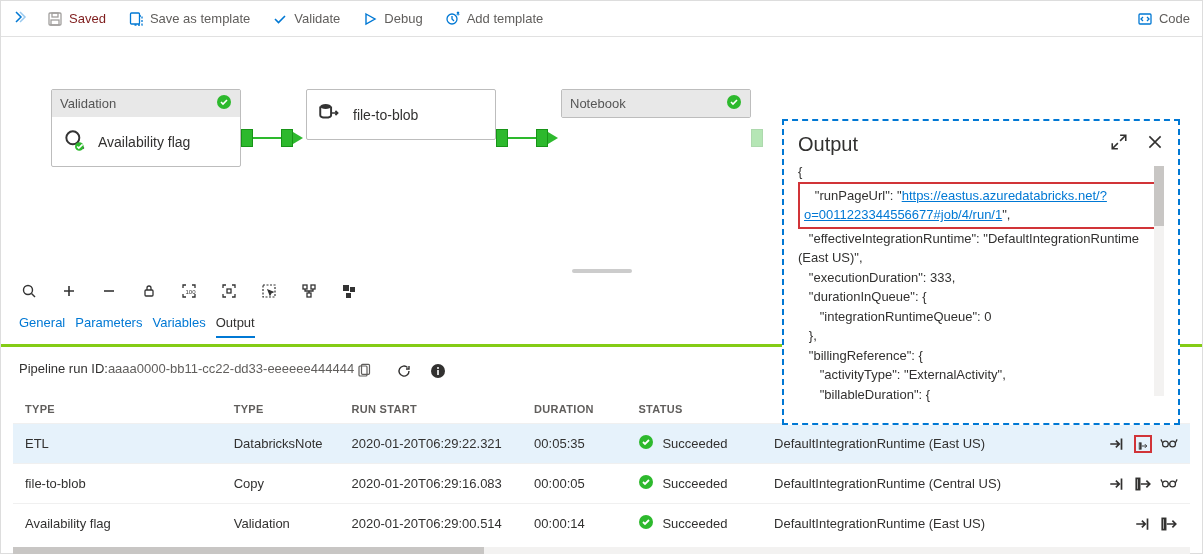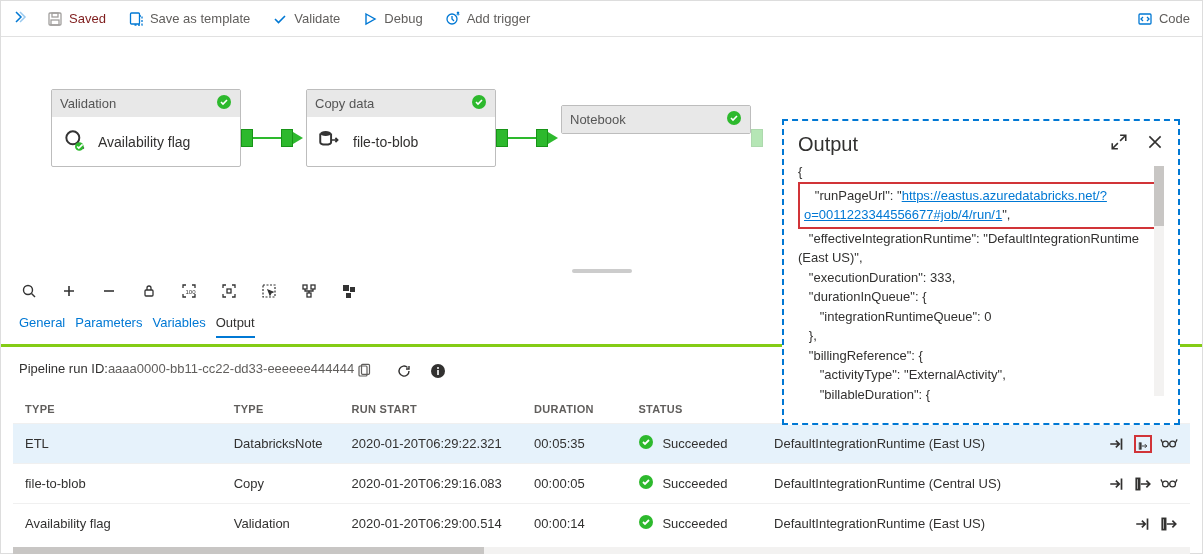--- a/index.html
+++ b/index.html
@@ -108,21 +108,21 @@
     </span>
     <span class="tool-item">
       <span class="ico">
         <svg class="ico-svg" viewBox="0 0 16 16" fill="none" stroke="#0078d4" stroke-width="1.3">
             <circle cx="7" cy="8" r="5"></circle>
             <path d="M7 5v3l2 2"></path>
             <path d="M12 3l2-2m0 2l-2-2" stroke="#0078d4"></path>
             <text x="11" y="6" font-size="7" stroke="none" fill="#0078d4">+</text>
           </svg>
       </span>
-      <span>Add trigger</span>
+      <span>Add template</span>
     </span>
     <span class="spacer"></span>
     <span class="tool-item">
       <span class="ico">
         <svg class="ico-svg" viewBox="0 0 16 16" fill="none" stroke="#0078d4" stroke-width="1.3">
             <rect x="2" y="3" width="12" height="10" rx="1"></rect>
             <path d="M6 6l-2 2 2 2M10 6l2 2-2 2"></path>
           </svg>
       </span>
       <span>Code</span>
@@ -154,48 +154,39 @@
       </div>
     </div>
     <div class="connector" style="left:240px; top:92px;">
       <div class="seg"></div>
         <div class="line"></div>
         <div class="seg"></div>
         <div class="arrow"></div>
     </div>
 
     <div class="activity" style="left:305px; top:52px;">
-      <div class="hdr">
-        <span>Copy data</span>
-        <span class="ok">
-          <svg class="ico-svg" viewBox="0 0 16 16">
-              <circle cx="8" cy="8" r="7" fill="#2db92d"></circle>
-              <path d="M5 8l2 2 4-4" stroke="#fff" stroke-width="1.6" fill="none"></path>
-            </svg>
-        </span>
-      </div>
       <div class="body">
         <span>
           <svg width="26" height="26" viewBox="0 0 24 24" fill="#333">
               <ellipse cx="8" cy="6" rx="5" ry="2.2" fill="#333"></ellipse>
               <path d="M3 6v8c0 1.2 2.2 2.2 5 2.2s5-1 5-2.2V6" fill="none" stroke="#333" stroke-width="1.8"></path>
               <path d="M13 12l6 0m-2-2l2 2-2 2" stroke="#333" stroke-width="1.6" fill="none"></path>
             </svg>
         </span>
         <span>file-to-blob</span>
       </div>
     </div>
     <div class="connector" style="left:495px; top:92px;">
       <div class="seg"></div>
         <div class="line"></div>
         <div class="seg"></div>
         <div class="arrow"></div>
     </div>
 
-    <div class="activity" style="left:560px; top:68px;">
+    <div class="activity" style="left:560px; top:52px;">
       <div class="hdr">
         <span>Notebook</span>
         <span class="ok">
           <svg class="ico-svg" viewBox="0 0 16 16">
               <circle cx="8" cy="8" r="7" fill="#2db92d"></circle>
               <path d="M5 8l2 2 4-4" stroke="#fff" stroke-width="1.6" fill="none"></path>
             </svg>
         </span>
       </div>
     </div>

